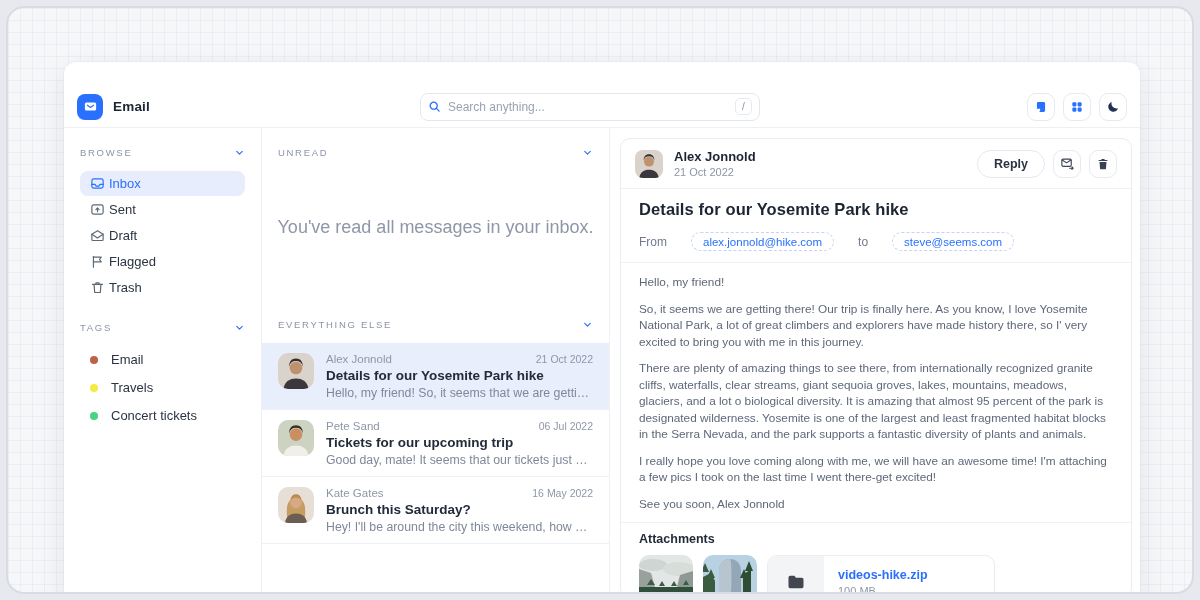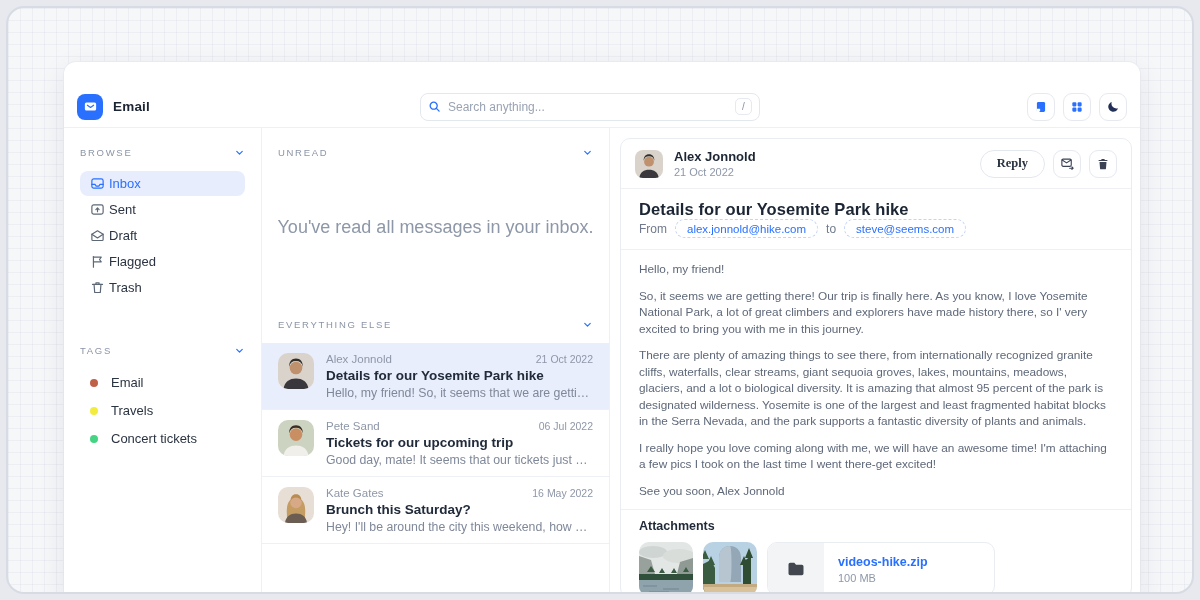--- a/index.html
+++ b/index.html
@@ -68,21 +68,21 @@
   .chev { display:flex; cursor:pointer; }
   
   .nav { margin-top:13px; display:flex; flex-direction:column; gap:1px; }
   .nav-item {
     display:flex; align-items:center; gap:4px; padding:5px 10px; border-radius:8px;
     font-size:13px; font-weight:500; color:#2b3442; cursor:pointer;
   }
   .nav-item .ico { color:#5d6876; display:flex; }
   .nav-item.active { background:#e7edfc; color:#2970ff; }
   .nav-item.active .ico { color:#2970ff; }
-  .tags-block { margin-top:45px; }
+  .tags-block { margin-top:22px; }
   .tag-item {
     display:flex; align-items:center; gap:13px; padding:6px 10px; border-radius:8px;
     font-size:13px; font-weight:500; color:#2b3442; cursor:pointer;
   }
   .dot { width:8px; height:8px; border-radius:50%; flex:0 0 8px; }
   
   .unread-sec { height:172px; flex:0 0 172px; display:flex; flex-direction:column; }
   .unread-sec .sec-label-row, .ee-head { padding:19px 16px 0; }
   .empty-msg {
     flex:1; display:flex; align-items:center; justify-content:center;
@@ -112,26 +112,26 @@
     background:#fff; overflow:hidden;
   }
   .d-header { display:flex; align-items:center; gap:11px; padding:10px 14px; }
   .d-avatar { width:28px; height:28px; border-radius:8px; overflow:hidden; flex:0 0 28px; }
   .d-sender { font-size:13px; font-weight:bold; }
   .d-date { font-size:11px; color:#8e97a8; margin-top:2px; }
   .d-actions { margin-left:auto; display:flex; gap:8px; align-items:center; }
   .reply-btn {
     height:28px; padding:0 16px; border:1px solid #e3e7ee; border-radius:14px; background:#fff;
     font-size:12.5px; font-weight:bold; color:#2b3442; cursor:pointer;
-    font-family:Liberation Serif, serif;
+    font-family:Liberation Sans, sans-serif;
   }
   .divider { border-top:1px solid #eef0f4; }
   .d-subject-block { padding:11px 18px 11px; }
   .d-subject { font-size:16.5px; font-weight:bold; color:#1b2533; letter-spacing:.1px; }
-  .d-fromto { display:flex; align-items:center; gap:8px; margin-top:0; }
+  .d-fromto { display:flex; align-items:center; gap:24px; margin-top:13px; }
   .ft-label { font-size:12px; color:#707a8c; }
   .chip {
     font-size:11.5px; color:#2970ff; border:1px dashed #c3d4f8; border-radius:999px;
     padding:2.5px 11px; background:#fff; cursor:pointer;
   }
   .d-body { padding:11px 18px 0; }
   .d-body p { font-size:11.8px; line-height:16.5px; color:#5e6879; margin-bottom:10px; }
   .d-attach { padding:9px 18px 14px; }
   .attach-label { font-size:12.5px; font-weight:bold; color:#1f2937; }
   .attach-row { display:flex; gap:10px; margin-top:9px; align-items:stretch; }

